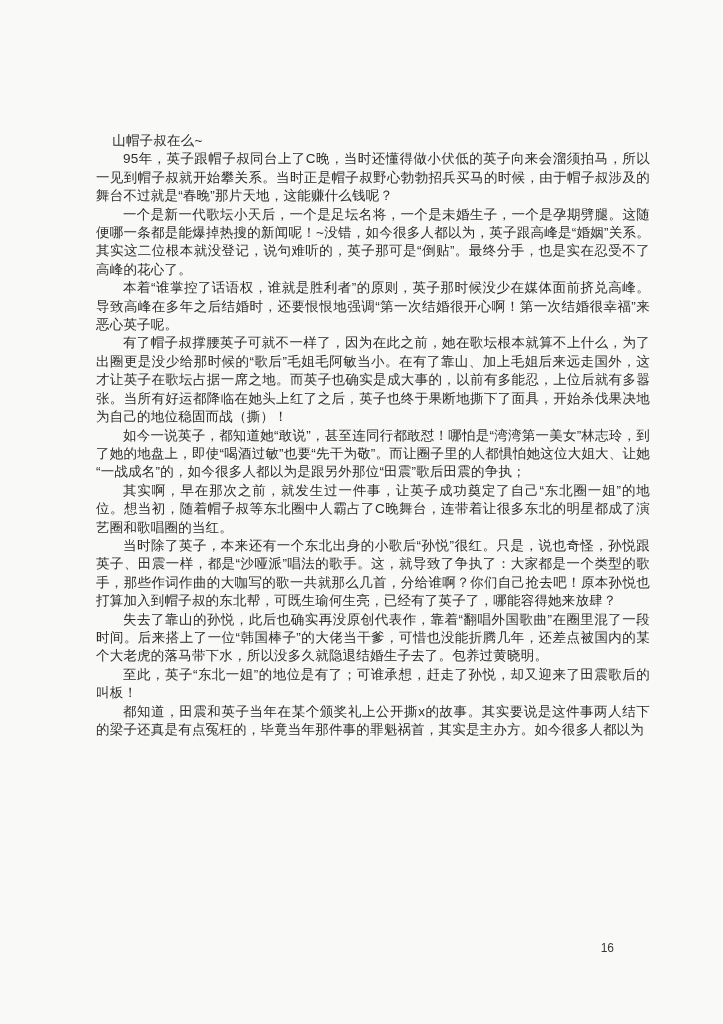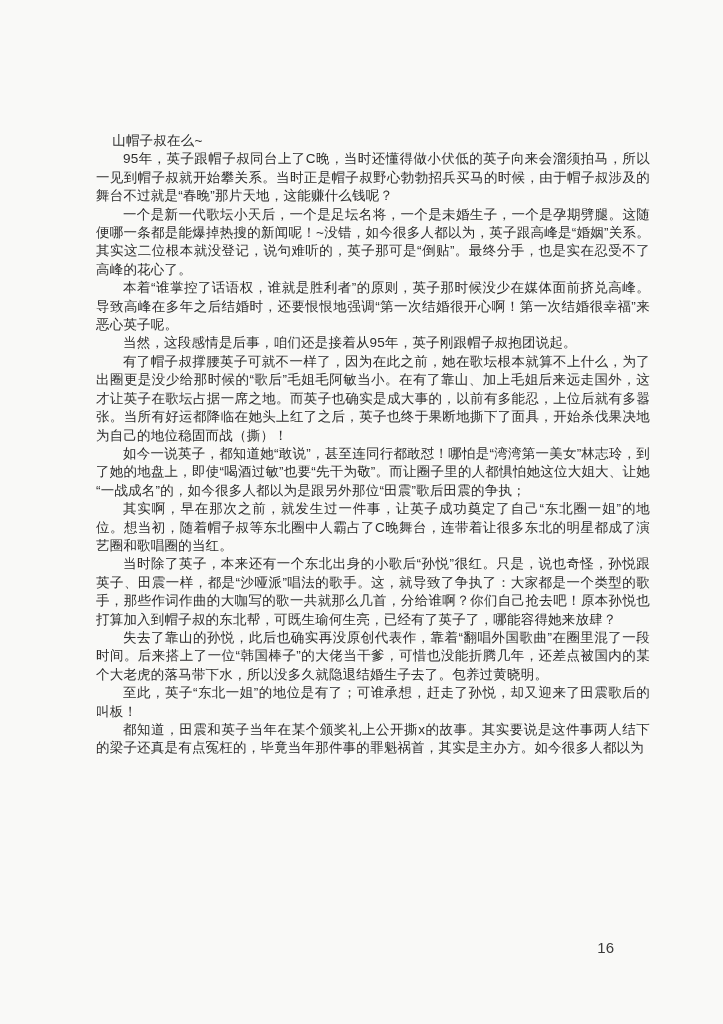--- a/index.html
+++ b/index.html
@@ -39,36 +39,35 @@
   }
   .text-block p.continuation {
     text-indent: 1.2em;
   }
   .page-number {
     position: absolute;
     top: 940px;
     left: 560px;
     width: 54px;
     text-align: right;
-    font-size: 15px;
+    font-size: 12px;
     line-height: 16px;
     color: #3a3a3a;
   }
 </style>
 </head>
 <body>
 
 <div class="page">
 
   <div class="text-block">
     <p class="continuation">山帽子叔在么~</p>
     <p>95年，英子跟帽子叔同台上了C晚，当时还懂得做小伏低的英子向来会溜须拍马，所以一见到帽子叔就开始攀关系。当时正是帽子叔野心勃勃招兵买马的时候，由于帽子叔涉及的舞台不过就是“春晚”那片天地，这能赚什么钱呢？</p>
     <p>一个是新一代歌坛小天后，一个是足坛名将，一个是未婚生子，一个是孕期劈腿。这随便哪一条都是能爆掉热搜的新闻呢！~没错，如今很多人都以为，英子跟高峰是“婚姻”关系。其实这二位根本就没登记，说句难听的，英子那可是“倒贴”。最终分手，也是实在忍受不了高峰的花心了。</p>
     <p>本着“谁掌控了话语权，谁就是胜利者”的原则，英子那时候没少在媒体面前挤兑高峰。导致高峰在多年之后结婚时，还要恨恨地强调“第一次结婚很开心啊！第一次结婚很幸福”来恶心英子呢。</p>
-    <p>当然，这段感情是后事，咱们还是接着从95年，英子刚跟帽子叔抱团说起。</p>
     <p>有了帽子叔撑腰英子可就不一样了，因为在此之前，她在歌坛根本就算不上什么，为了出圈更是没少给那时候的“歌后”毛姐毛阿敏当小。在有了靠山、加上毛姐后来远走国外，这才让英子在歌坛占据一席之地。而英子也确实是成大事的，以前有多能忍，上位后就有多嚣张。当所有好运都降临在她头上红了之后，英子也终于果断地撕下了面具，开始杀伐果决地为自己的地位稳固而战（撕）！</p>
     <p>如今一说英子，都知道她“敢说”，甚至连同行都敢怼！哪怕是“湾湾第一美女”林志玲，到了她的地盘上，即使“喝酒过敏”也要“先干为敬”。而让圈子里的人都惧怕她这位大姐大、让她“一战成名”的，如今很多人都以为是跟另外那位“田震”歌后田震的争执；</p>
     <p>其实啊，早在那次之前，就发生过一件事，让英子成功奠定了自己“东北圈一姐”的地位。想当初，随着帽子叔等东北圈中人霸占了C晚舞台，连带着让很多东北的明星都成了演艺圈和歌唱圈的当红。</p>
     <p>当时除了英子，本来还有一个东北出身的小歌后“孙悦”很红。只是，说也奇怪，孙悦跟英子、田震一样，都是“沙哑派”唱法的歌手。这，就导致了争执了：大家都是一个类型的歌手，那些作词作曲的大咖写的歌一共就那么几首，分给谁啊？你们自己抢去吧！原本孙悦也打算加入到帽子叔的东北帮，可既生瑜何生亮，已经有了英子了，哪能容得她来放肆？</p>
     <p>失去了靠山的孙悦，此后也确实再没原创代表作，靠着“翻唱外国歌曲”在圈里混了一段时间。后来搭上了一位“韩国棒子”的大佬当干爹，可惜也没能折腾几年，还差点被国内的某个大老虎的落马带下水，所以没多久就隐退结婚生子去了。包养过黄晓明。</p>
     <p>至此，英子“东北一姐”的地位是有了；可谁承想，赶走了孙悦，却又迎来了田震歌后的叫板！</p>
     <p>都知道，田震和英子当年在某个颁奖礼上公开撕x的故事。其实要说是这件事两人结下的梁子还真是有点冤枉的，毕竟当年那件事的罪魁祸首，其实是主办方。如今很多人都以为</p>
   </div>
 
   <div class="page-number">16</div>

